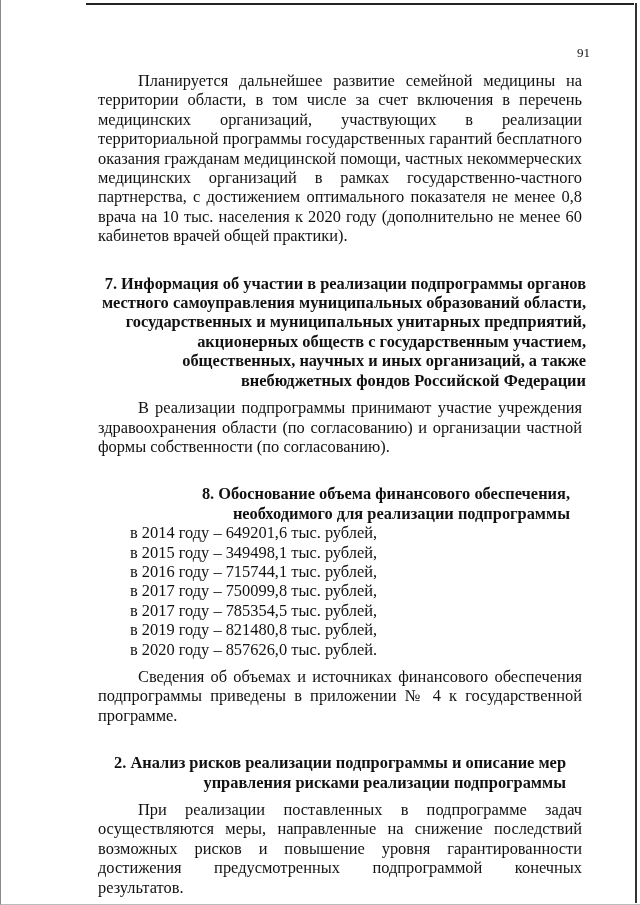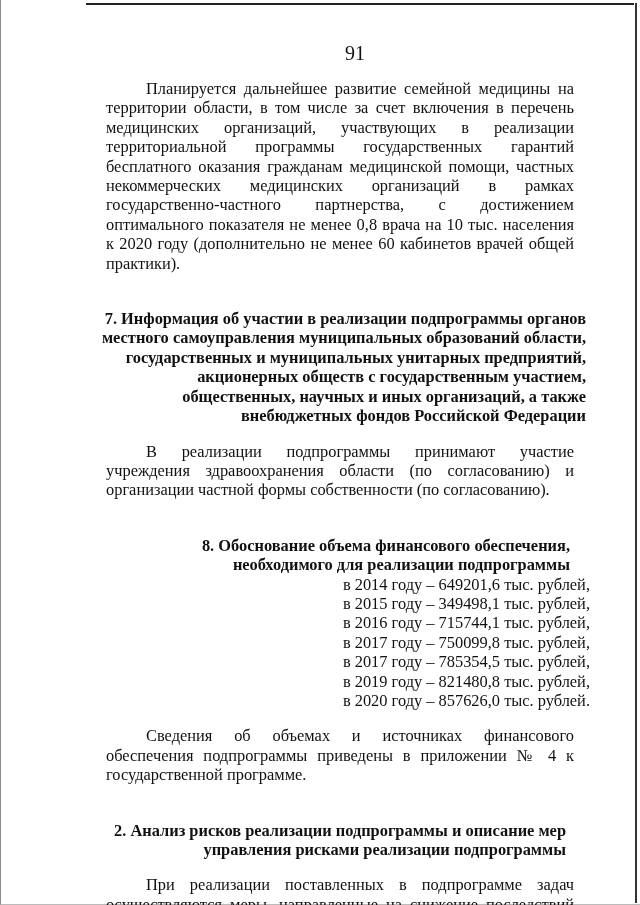--- a/index.html
+++ b/index.html
@@ -35,47 +35,47 @@
       width: 2px; height: 900px;
       background: #333333;
     }
     .content {
       position: absolute;
       left: 90px;
       top: 43px;
       width: 500px;
     }
     .page-number {
-      text-align: center;
-      font-size: 20px;
+      text-align: right;
+      font-size: 13px;
       line-height: 20px;
       margin-bottom: 0px;
       padding-left: 30px;
     }
     p {
-      margin: 16px;
+      margin: 8px;
       font-size: 16.4px;
       line-height: 19.4px;
       text-align: justify;
       text-indent: 40px;
     }
     h2 {
       margin: 0;
       font-size: 16.4px;
       line-height: 19.4px;
       font-weight: bold;
       text-align: right;
     }
     .gap-section { height: 20px; }
     .list-item {
       font-size: 16.4px;
       line-height: 19.4px;
       padding-left: 40px;
       text-indent: 0;
-      text-align: right;
+      text-align: left;
     }
   </style>
 </head>
 <body>
 
 <div class="page-frame"></div>
 <div class="scan-top-line"></div>
 <div class="scan-right-line"></div>
 
 <div class="content">

